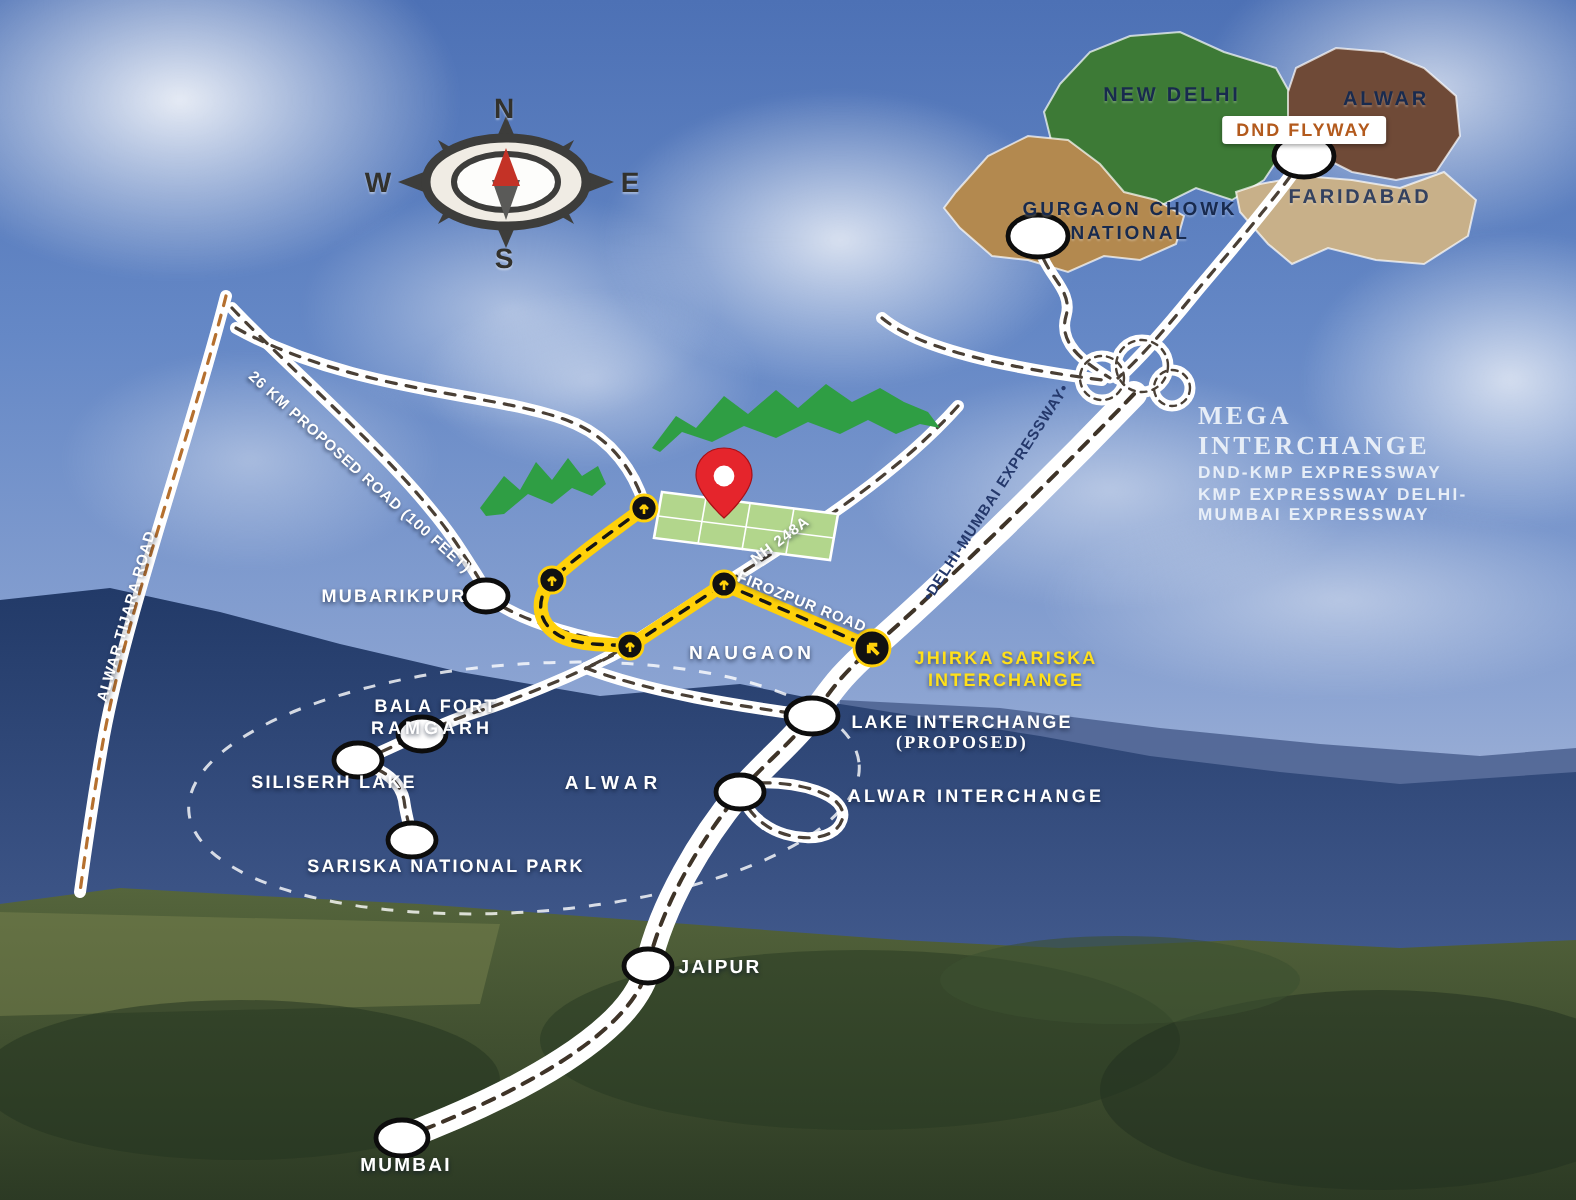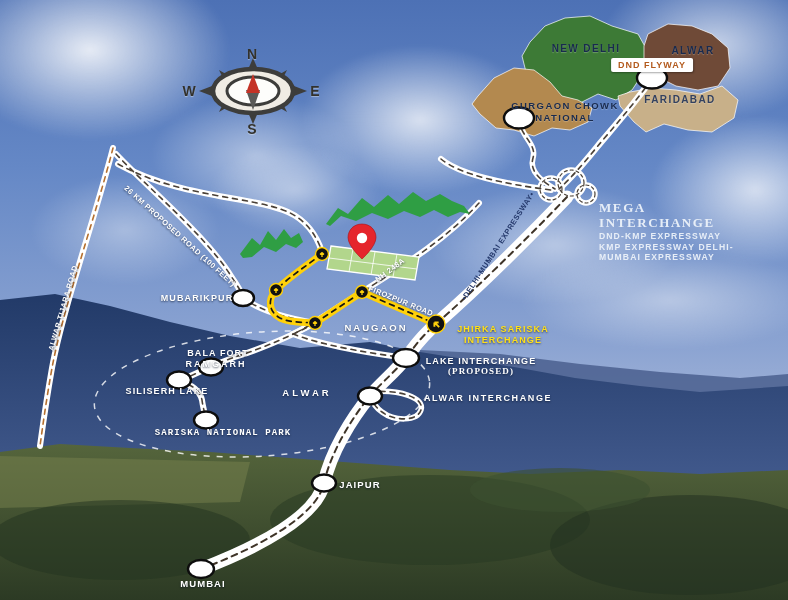--- a/index.html
+++ b/index.html
@@ -238,21 +238,21 @@
   <div class="lbl road-lbl" style="left:390px;top:270px;transform:translate(-50%,-50%) rotate(-37deg);">NH 248A</div>
   <div class="lbl road-lbl" style="left:401px;top:301px;transform:translate(-50%,-50%) rotate(22deg);">FIROZPUR ROAD</div>
   <div class="lbl road-lbl" style="left:498px;top:246px;color:#24386b;text-shadow:none;transform:translate(-50%,-50%) rotate(-57deg);">•DELHI-MUMBAI EXPRESSWAY•</div>
 
   <div class="lbl" style="left:197px;top:298px;">MUBARIKPUR</div>
   <div class="lbl" style="left:376px;top:327px;font-size:9.5px;letter-spacing:2px;">NAUGAON</div>
   <div class="lbl" style="left:216px;top:333px;letter-spacing:2px;margin-top:31px;">RAMGARH</div>
   <div class="lbl" style="left:218px;top:353px;">BALA FORT</div>
   <div class="lbl" style="left:167px;top:391px;">SILISERH LAKE</div>
   <div class="lbl" style="left:295px;top:392px;font-size:9.5px;letter-spacing:3px;margin-left:12px;">ALWAR</div>
-  <div class="lbl" style="left:223px;top:433px;font-family:Liberation Mono, monospace;">SARISKA NATIONAL PARK</div>
+  <div class="lbl" style="left:223px;top:433px;">SARISKA NATIONAL PARK</div>
   <div class="lbl" style="left:360px;top:484px;font-size:9.5px;">JAIPUR</div>
   <div class="lbl" style="left:203px;top:583px;font-size:9.5px;">MUMBAI</div>
 
   <div class="lbl yellow-lbl" style="left:503px;top:329px;">JHIRKA SARISKA</div>
   <div class="lbl yellow-lbl" style="left:503px;top:340px;">INTERCHANGE</div>
   <div class="lbl" style="left:481px;top:361px;">LAKE INTERCHANGE</div>
   <div class="lbl" style="left:481px;top:371px;font-family:Liberation Serif, serif;">(PROPOSED)</div>
   <div class="lbl" style="left:488px;top:398px;letter-spacing:1.6px;">ALWAR INTERCHANGE</div>
 
 </div>

